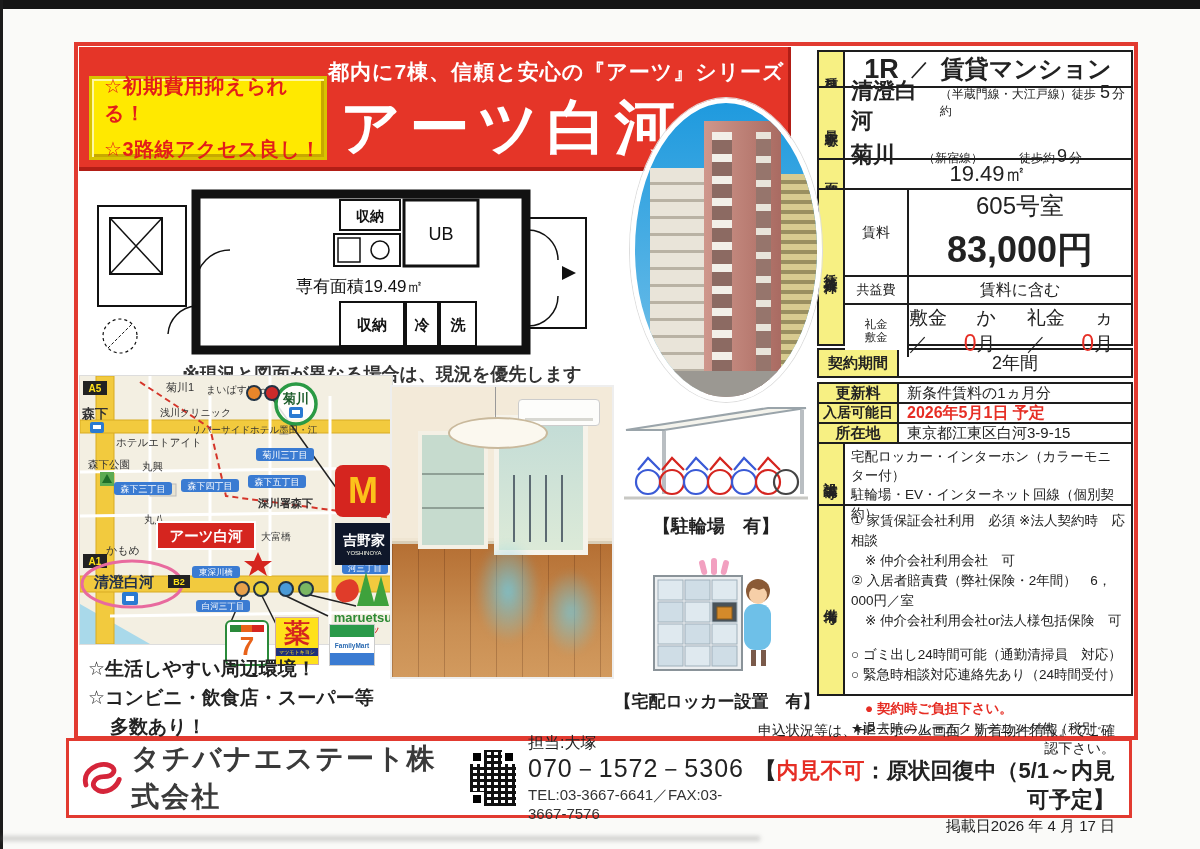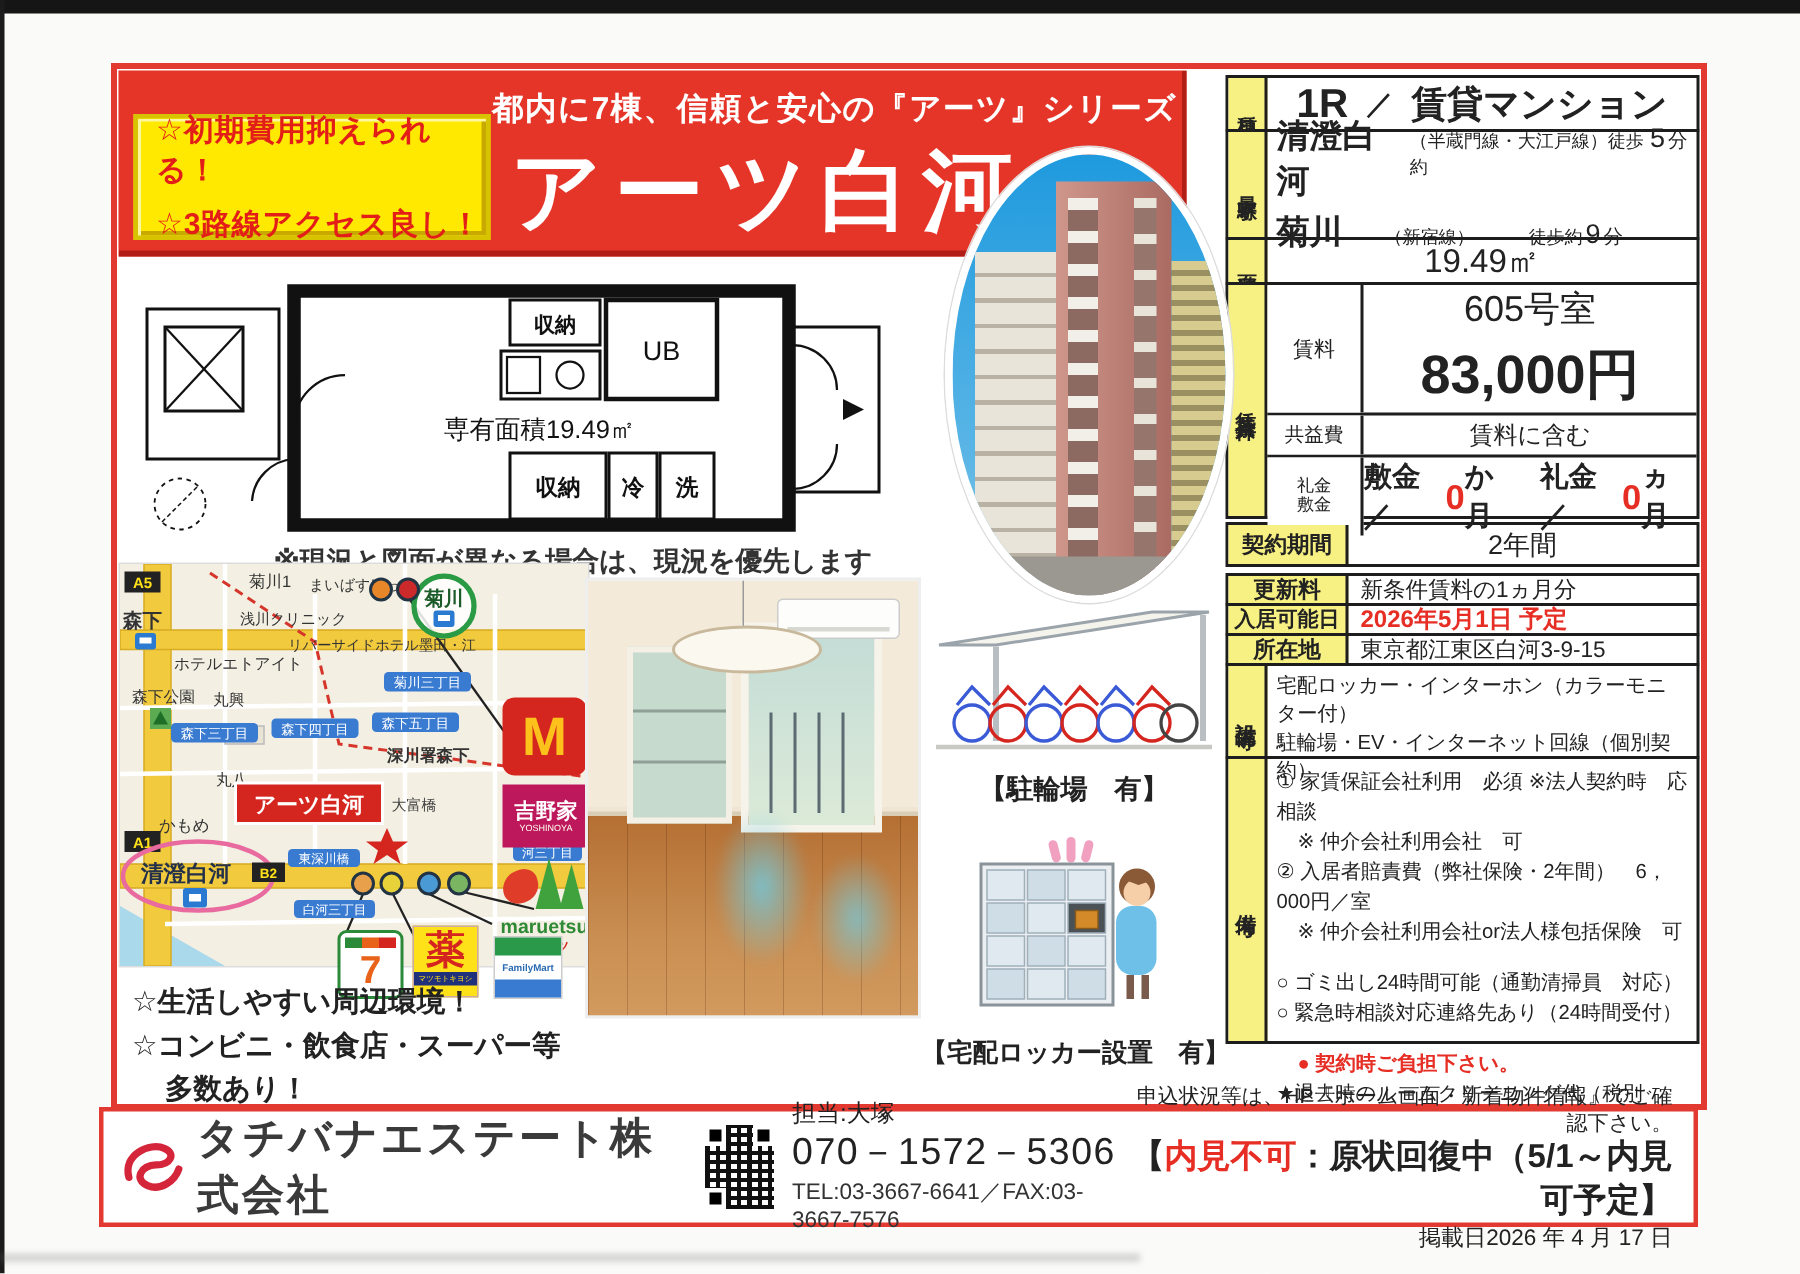--- a/index.html
+++ b/index.html
@@ -36,21 +36,21 @@
   
   .fplan{left:6px;top:142px;width:516px;height:178px;}
   .fpnote{left:84px;top:316px;width:440px;text-align:center;font-size:18px;font-weight:bold;color:#333;}
   
   .map{left:2px;top:330px;width:312px;height:268px;background:#f3efe2;outline:1px solid #ddd;}
   .mapnotes{left:10px;top:608px;font-size:19px;font-weight:bold;color:#222;line-height:29px;}
   .mapnotes .ind{padding-left:22px;}
   
   .logo-mcd{left:257px;top:419px;width:56px;height:52px;background:#d5251f;border-radius:8px;display:flex;align-items:center;justify-content:center;}
   .logo-mcd span{color:#fcc21b;font-size:36px;font-weight:bold;line-height:1;}
-  .logo-yosh{left:257px;top:477px;width:58px;height:42px;background:#be185d;display:flex;flex-direction:column;align-items:center;justify-content:center;}
+  .logo-yosh{left:257px;top:477px;width:58px;height:42px;background:#0f172a;display:flex;flex-direction:column;align-items:center;justify-content:center;}
   .logo-yosh .jp{color:#fff;font-size:14px;font-weight:bold;}
   .logo-yosh .en{color:#ffe;font-size:6px;}
   .logo-maru{left:253px;top:524px;width:64px;height:76px;display:flex;flex-direction:column;align-items:center;}
   .maru-mark{position:relative;width:56px;height:40px;}
   .maru-drop{position:absolute;left:0;top:10px;width:24px;height:22px;background:#e03c2a;border-radius:60% 40% 55% 45%;transform:rotate(-15deg);}
   .maru-m1{position:absolute;left:22px;top:2px;width:0;height:0;border-left:9px solid transparent;border-right:9px solid transparent;border-bottom:34px solid #3fa23c;}
   .maru-m2{position:absolute;left:38px;top:6px;width:0;height:0;border-left:8px solid transparent;border-right:8px solid transparent;border-bottom:30px solid #3fa23c;}
   .logo-maru .en{color:#2e8a34;font-weight:bold;font-size:13px;}
   .logo-maru .jp{color:#d5251f;font-size:8px;font-weight:bold;}
   .logo-7{left:147px;top:574px;width:44px;height:46px;background:#fff;border:2px solid #2a8a3a;border-radius:6px;box-sizing:border-box;display:flex;align-items:center;justify-content:center;position:absolute;}
@@ -425,21 +425,21 @@
         </div>
         <div class="subrow" style="flex:0 0 26px">
           <div class="sublab" style="font-size:13px">共益費</div>
           <div style="flex:1;display:flex;align-items:center;justify-content:center;font-size:16px">賃料に含む</div>
         </div>
         <div class="subrow" style="flex:0 0 30px">
           <div class="sublab" style="font-size:11.5px;line-height:13px">
             <span>礼金</span>
             <span>敷金</span>
           </div>
-          <div style="flex:1;display:flex;align-items:center;justify-content:center;font-size:19px;font-weight:bold">
+          <div style="flex:1;display:flex;align-items:flex-end;justify-content:center;font-size:19px;font-weight:normal">
             <span>敷金／</span>
               <span class="red" style="font-size:23px">0</span>
               <span>か月</span>
             <span style="width:14px"></span>
             <span>礼金／</span>
               <span class="red" style="font-size:23px">0</span>
               <span>ヵ月</span>
           </div>
         </div>
       </div>

